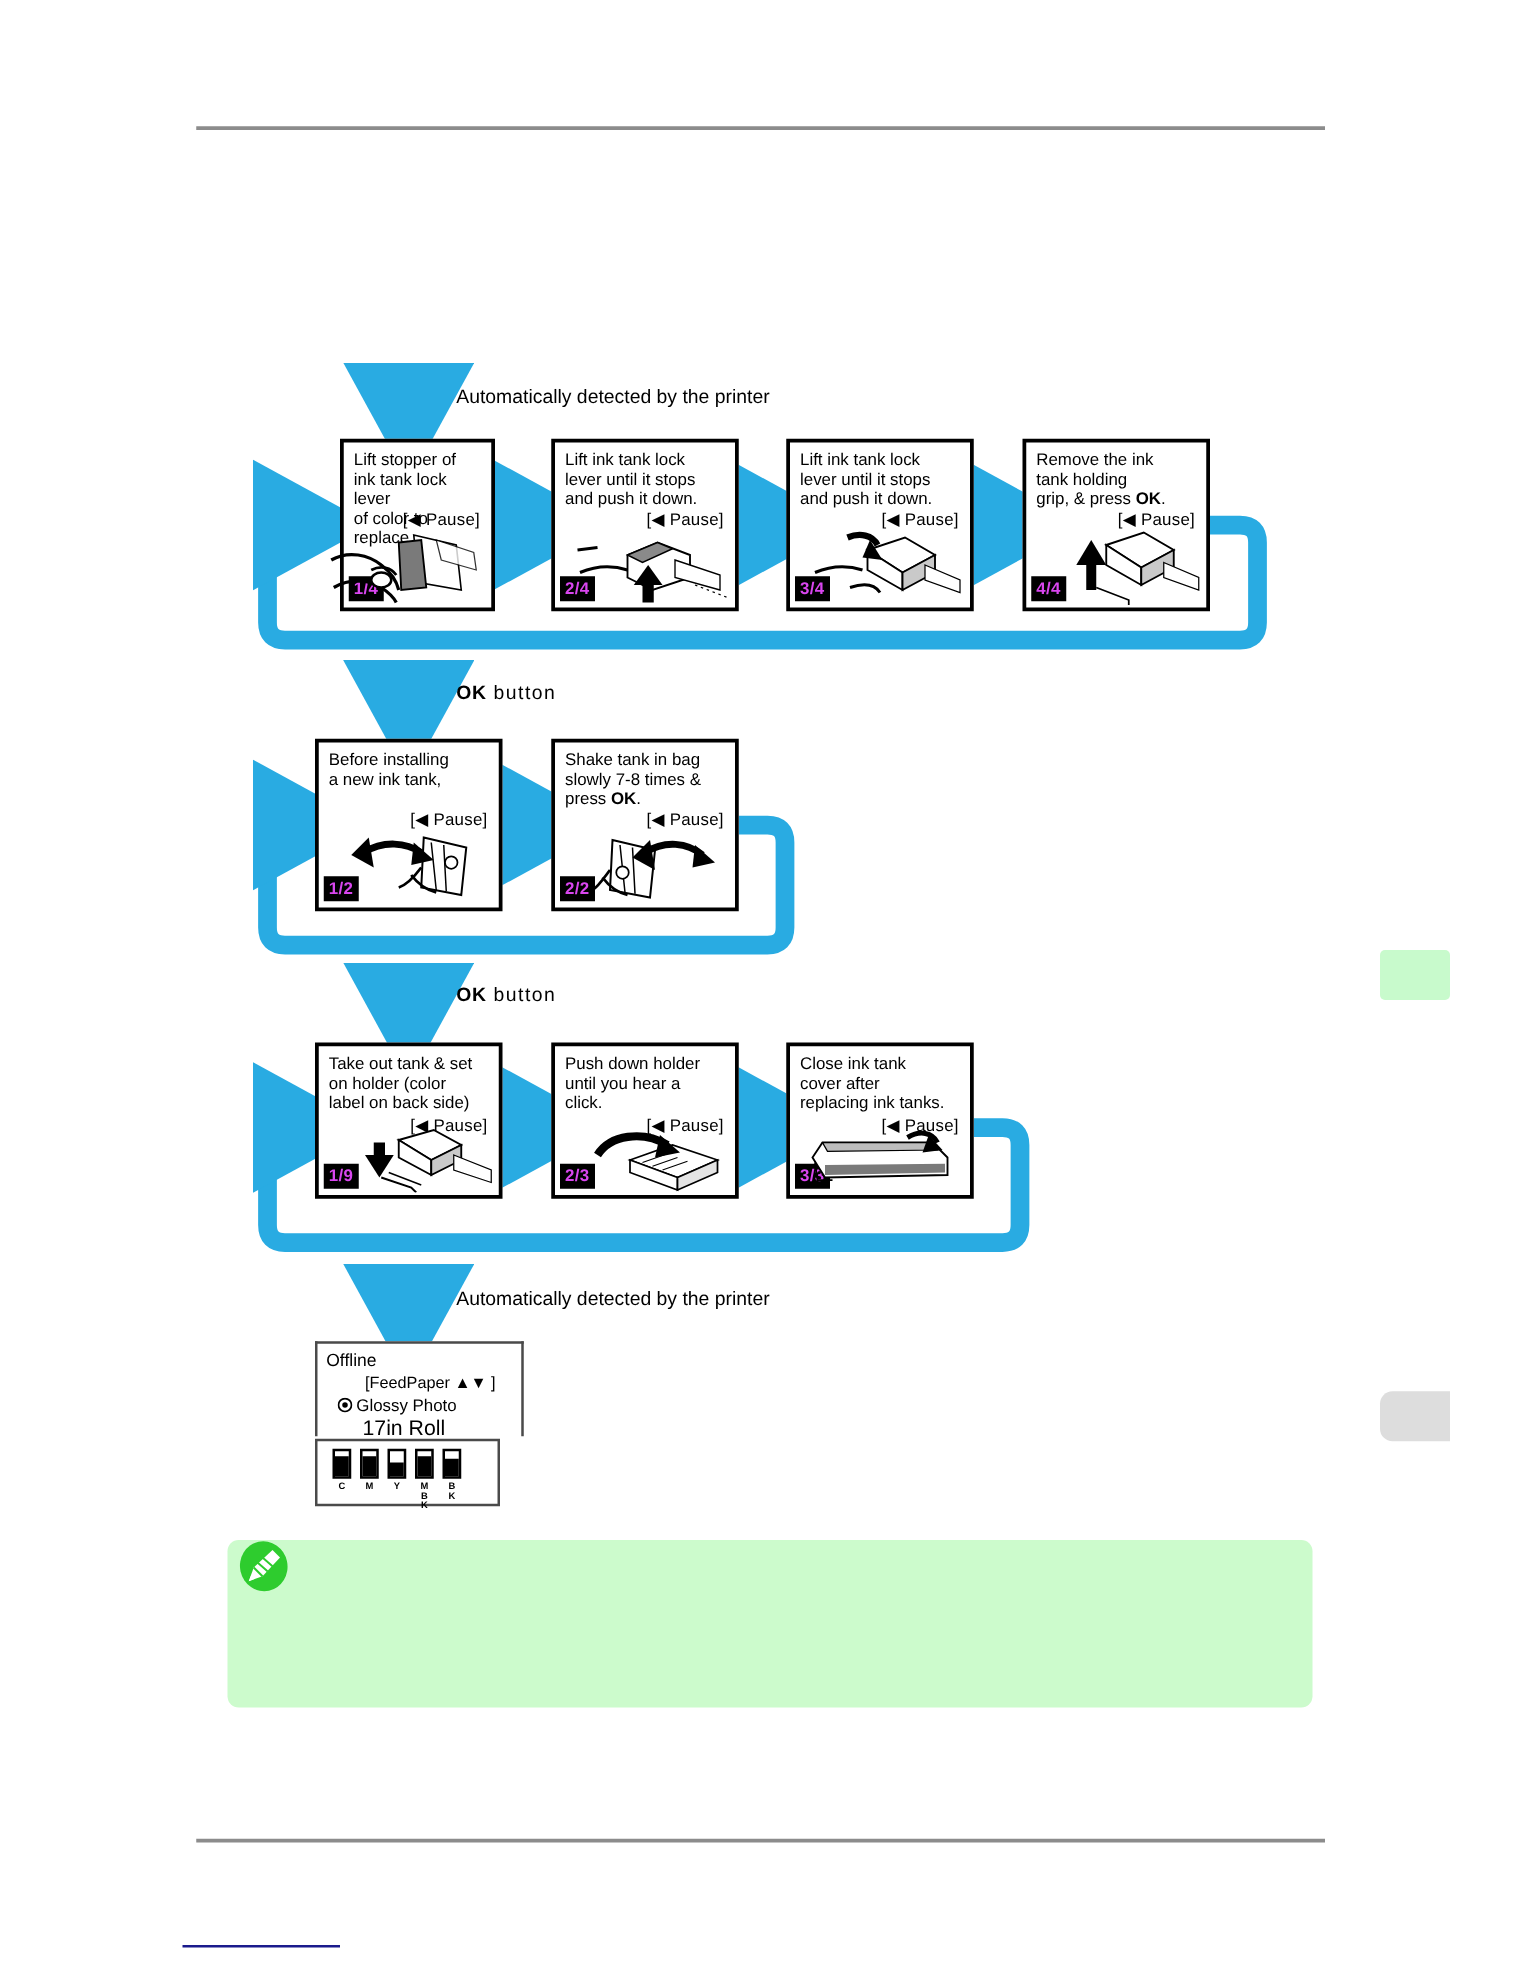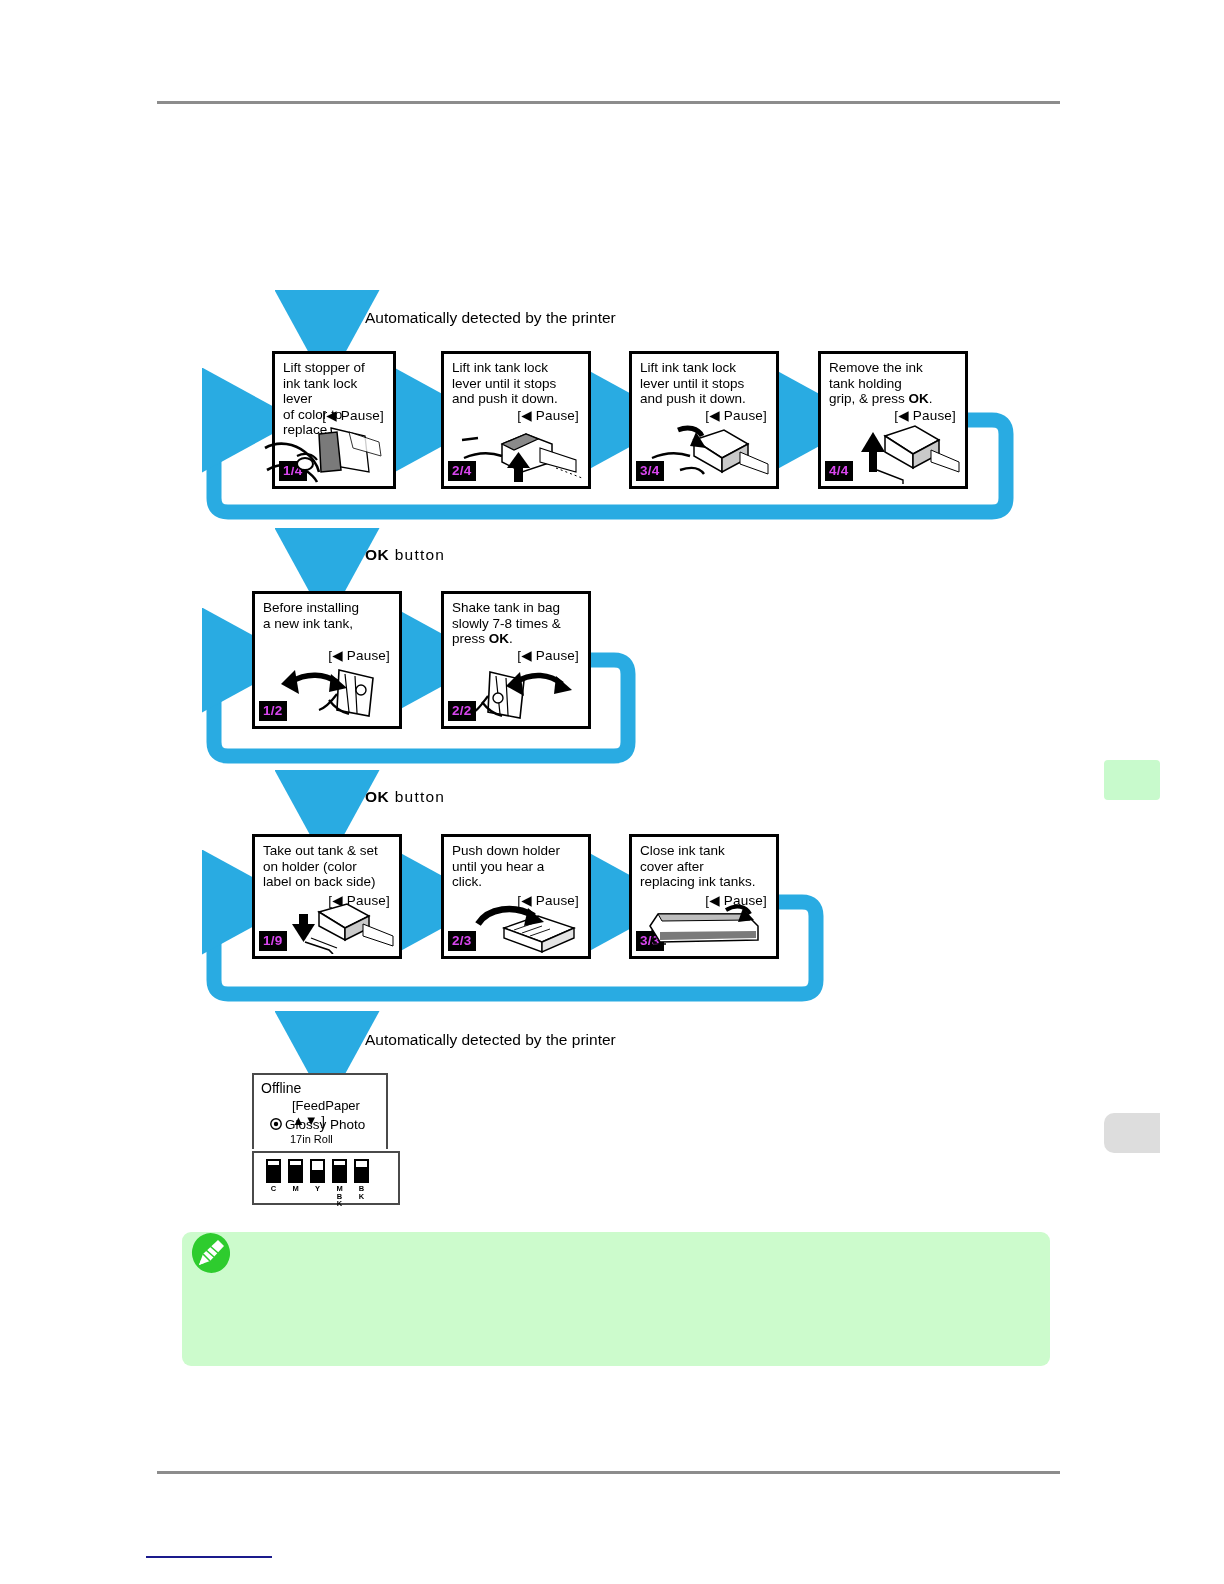--- a/index.html
+++ b/index.html
@@ -41,27 +41,27 @@
   
   .flow-svg{position:absolute;left:0;top:0;width:1224px;height:1584px;pointer-events:none;}
   .lbl{
     position:absolute;font-size:15.5px;color:#000;white-space:nowrap;
   }
   .lbl .ok{font-weight:bold;letter-spacing:0.5px;}
   .lbl .sp{letter-spacing:1.2px;}
 
   
   .status-panel{
-    position:absolute;left:252px;top:1073px;width:136px;height:76px;
+    position:absolute;left:252px;top:1073px;width:167px;height:76px;
     border:2px solid #4a4a4a;border-bottom:none;box-sizing:border-box;background:#fff;
   }
   .status-panel .s-offline{position:absolute;left:7px;top:5px;font-size:14px;}
   .status-panel .s-feed{position:absolute;left:38px;top:23px;font-size:13px;}
   .status-panel .s-media{position:absolute;left:16px;top:42px;font-size:13.5px;}
-  .status-panel .s-roll{position:absolute;left:36px;top:58px;font-size:11px;}
+  .status-panel .s-roll{position:absolute;left:36px;top:58px;font-size:17px;}
   .ink-panel{
     position:absolute;left:252px;top:1151px;width:148px;height:54px;
     border:2px solid #4a4a4a;box-sizing:border-box;background:#fff;
   }
   .ink-row{position:absolute;left:12px;top:6px;display:flex;gap:7px;}
   .ink{width:15px;position:relative;}
   .ink .bar{width:15px;height:24px;border:2px solid #000;box-sizing:border-box;background:#fff;position:relative;}
   .ink .bar i{position:absolute;left:0;right:0;bottom:0;background:#000;display:block;}
   .ink .cap{margin-top:2px;text-align:center;font-size:7.5px;line-height:7.5px;font-weight:bold;}
   .ink .cap span{display:block;}

